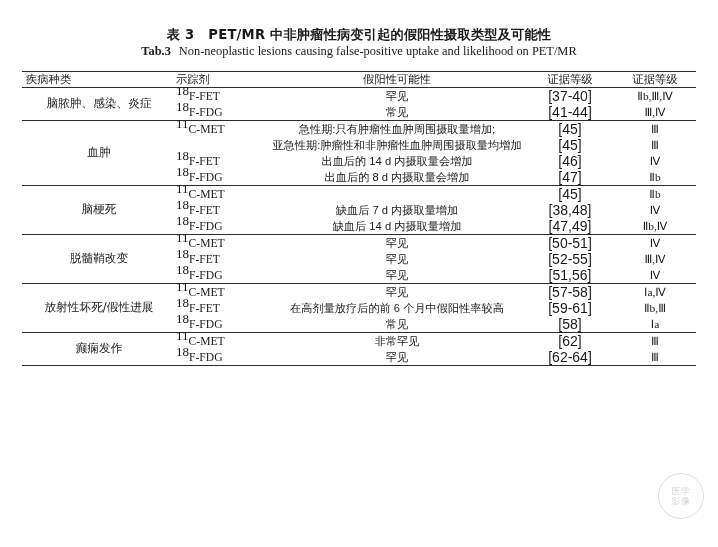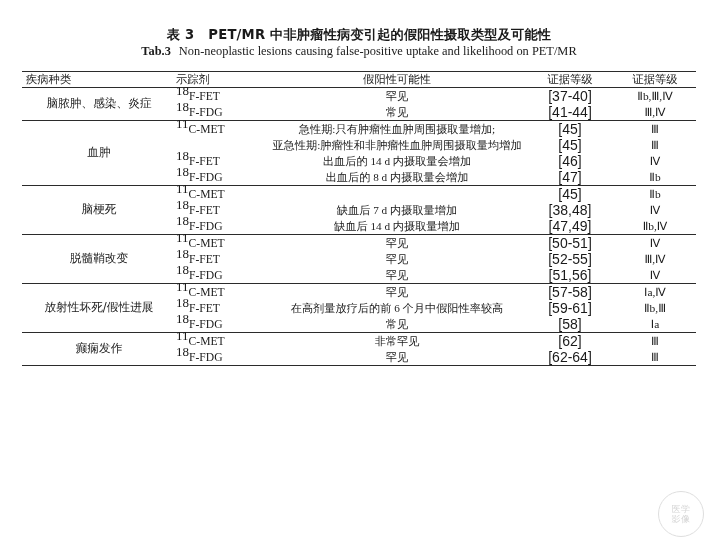--- a/index.html
+++ b/index.html
@@ -97,41 +97,41 @@
     font-size: 11.6px;
     text-align: left;
     white-space: nowrap;
   }
   td.tracer sup {
     font-size: 13px;
     vertical-align: super;
     line-height: 0;
   }
   td.desc {
-    font-family: Liberation Serif, serif;
+    font-family: Liberation Sans, sans-serif;
     font-size: 11.2px;
     text-align: center;
     white-space: nowrap;
   }
   td.ref {
     font-family: Liberation Sans, sans-serif;
     font-size: 14px;
     text-align: center;
     white-space: nowrap;
   }
   td.level {
     font-family: "Liberation Serif", serif;
     font-size: 11.4px;
     text-align: center;
     white-space: nowrap;
   }
   .watermark {
     position: absolute;
     right: 14px;
-    bottom: 10px;
+    bottom: 28px;
     width: 44px;
     height: 44px;
     border-radius: 50%;
     border: 1px solid #d8d8d8;
     color: #cfcfcf;
     font-family: "DejaVu Sans", sans-serif;
     font-size: 9px;
     display: flex;
     align-items: center;
     justify-content: center;

